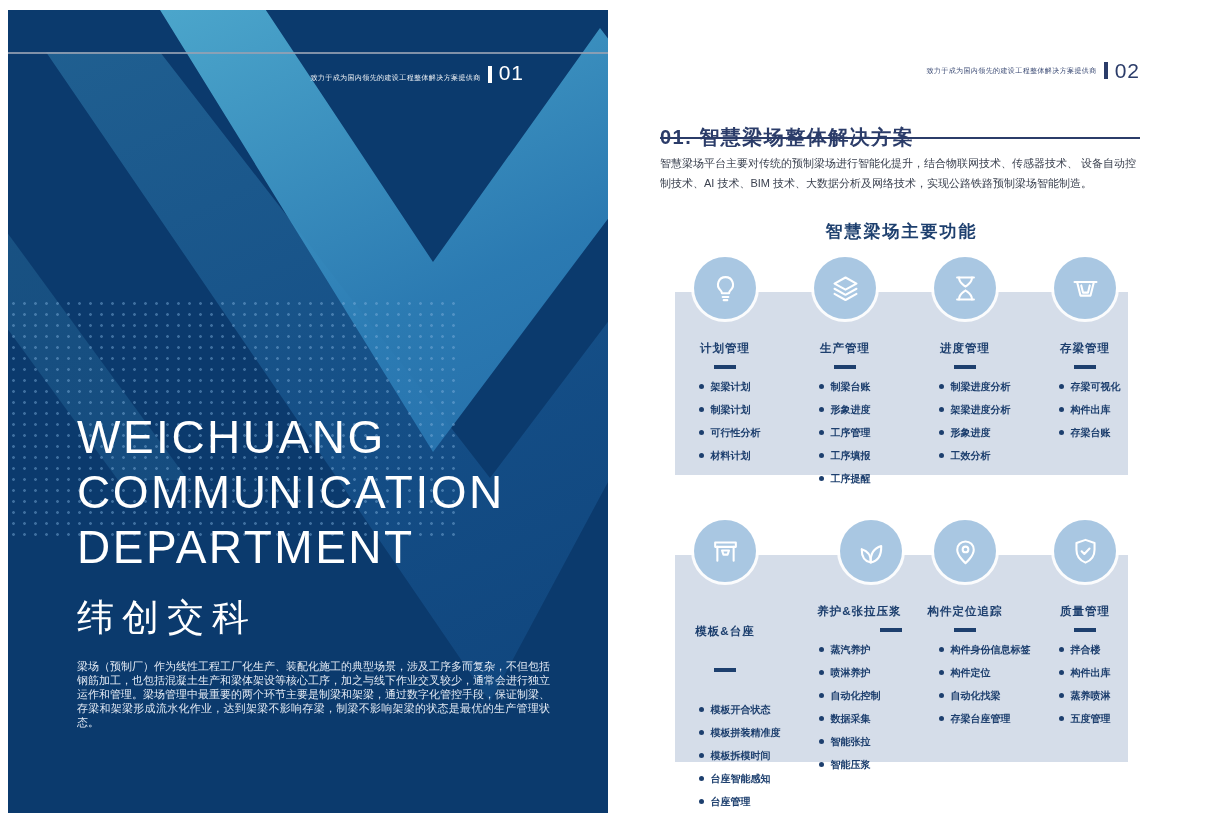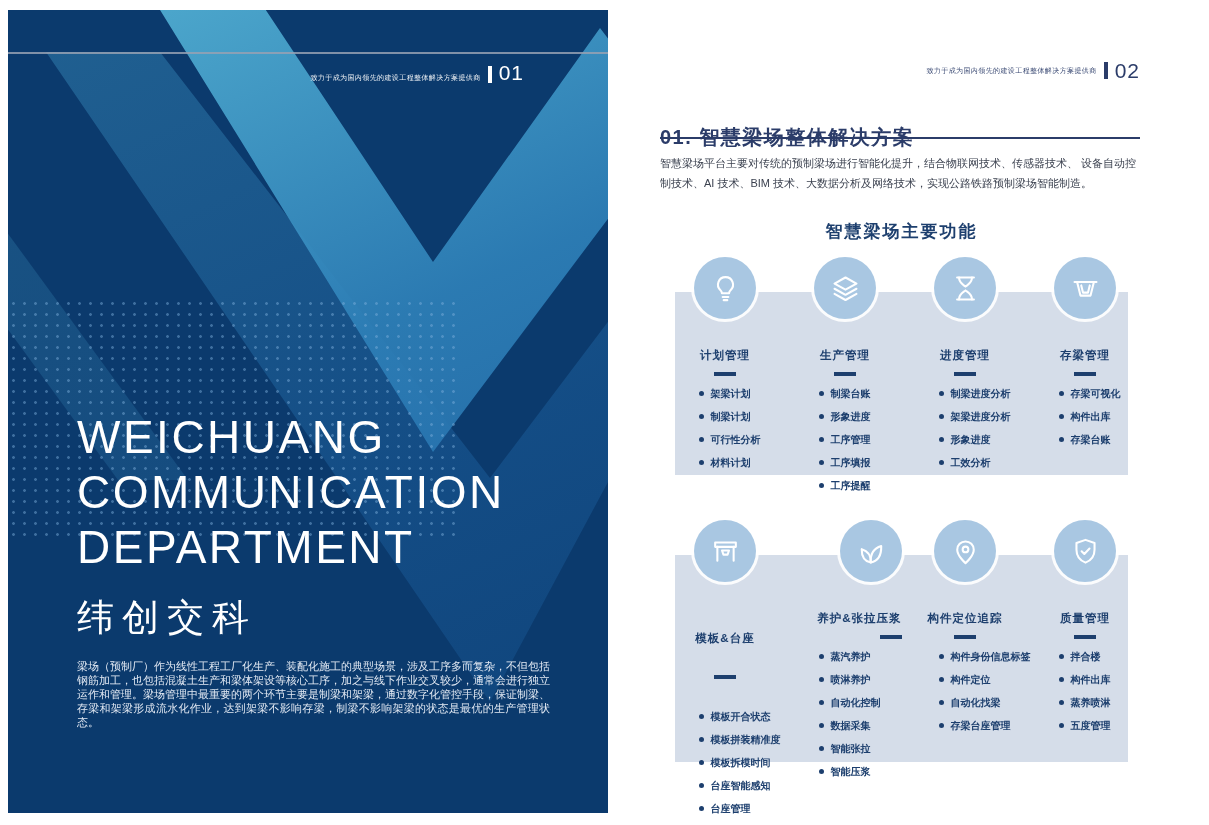--- a/index.html
+++ b/index.html
@@ -51,21 +51,21 @@
 
   .group { position:absolute; left:67px; width:453px; }
   .g1 { top:257px; height:218px; }
   .g2 { top:520px; height:242px; }
   .panel { position:absolute; left:0; right:0; top:35px; bottom:0; background:#d5dde9; }
   .col { position:absolute; top:0; width:113px; display:flex; flex-direction:column; align-items:center; }
   .circle { width:62px; height:62px; border-radius:50%; background:#a9c7e2; flex:none;
             display:flex; align-items:center; justify-content:center; z-index:1;
             box-shadow:0 0 0 3px rgba(255,255,255,.9); }
   .circle svg { width:31px; height:31px; }
-  .col-title { margin-top:29px; color:#1d3f6e; font-size:11.5px; font-weight:700;
+  .col-title { margin-top:22px; color:#1d3f6e; font-size:11.5px; font-weight:700;
                letter-spacing:1px; white-space:nowrap; z-index:1; }
   .dash { margin-top:9px; width:22px; height:4px; background:#1d3f6e; }
   .items { list-style:none; margin:6px 0 0 30px; padding:0; align-self:flex-start; }
   .items li { height:23px; display:flex; align-items:center; gap:7px;
               color:#1d3f6e; font-size:10px; font-weight:700; white-space:nowrap; }
   .dot { width:5px; height:5px; border-radius:50%; background:#1d3f6e; flex:none; }
 </style>
 </head>
 <body>
 

